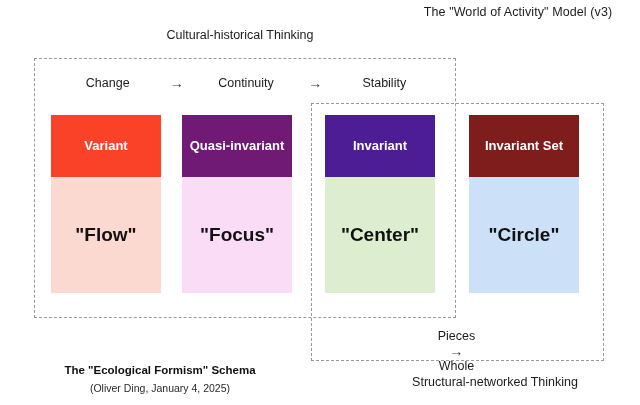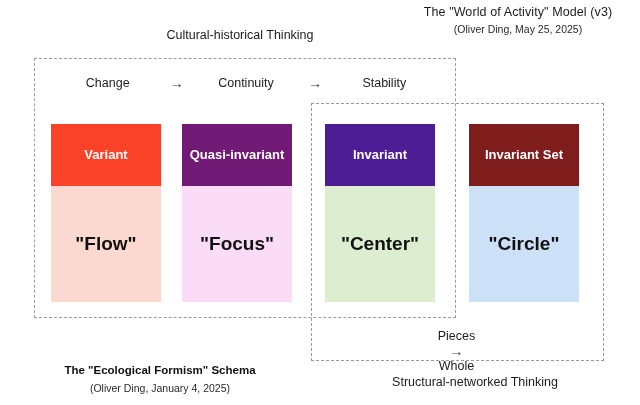--- a/index.html
+++ b/index.html
@@ -69,21 +69,21 @@
     top: 382px;
     width: 270px;
     text-align: center;
     font-size: 10.5px;
     font-weight: 400;
     color: #2a2a2a;
   }
 
   .bottom-banner {
     position: absolute;
-    left: 350px;
+    left: 370px;
     top: 375px;
     width: 250px;
     text-align: center;
     font-size: 12.5px;
     color: #1c1c1c;
   }
 
   
   .frame {
     position: absolute;
@@ -126,21 +126,21 @@
     width: 263px;
     flex-direction: column;
   }
   #seq-bottom .seq-cell { width: 119px; text-align: center; }
   #seq-bottom .seq-arrow { width: 25px; text-align: center; font-size: 14px; color: #333; }
 
   
   .card {
     position: absolute;
     width: 110px;
-    top: 124px;
+    top: 115px;
   }
   .card-head {
     height: 62px;
     box-sizing: border-box;
     display: flex;
     align-items: center;
     justify-content: center;
     color: #ffffff;
     font-weight: 700;
     font-size: 13px;
@@ -173,21 +173,20 @@
   #card-invariant .card-body    { background: #dcedd0; }
   #card-invariantset .card-head { background: #7f1d1d; }
   #card-invariantset .card-body { background: #cce0f8; }
 </style>
 </head>
 <body>
 
 <div id="stage">
 
   <div class="model-title">The "World of Activity" Model (v3)</div>
-  <div class="model-subtitle">(Oliver Ding, May 25, 2025)</div>
 
   <div class="top-banner">Cultural-historical Thinking</div>
 
   <div class="frame" id="frame-ecological"></div>
   <div class="frame" id="frame-structural"></div>
 
   <div class="seq" id="seq-top">
     <span class="seq-cell">Change</span>
     <span class="seq-arrow">→</span>
     <span class="seq-cell">Continuity</span>

